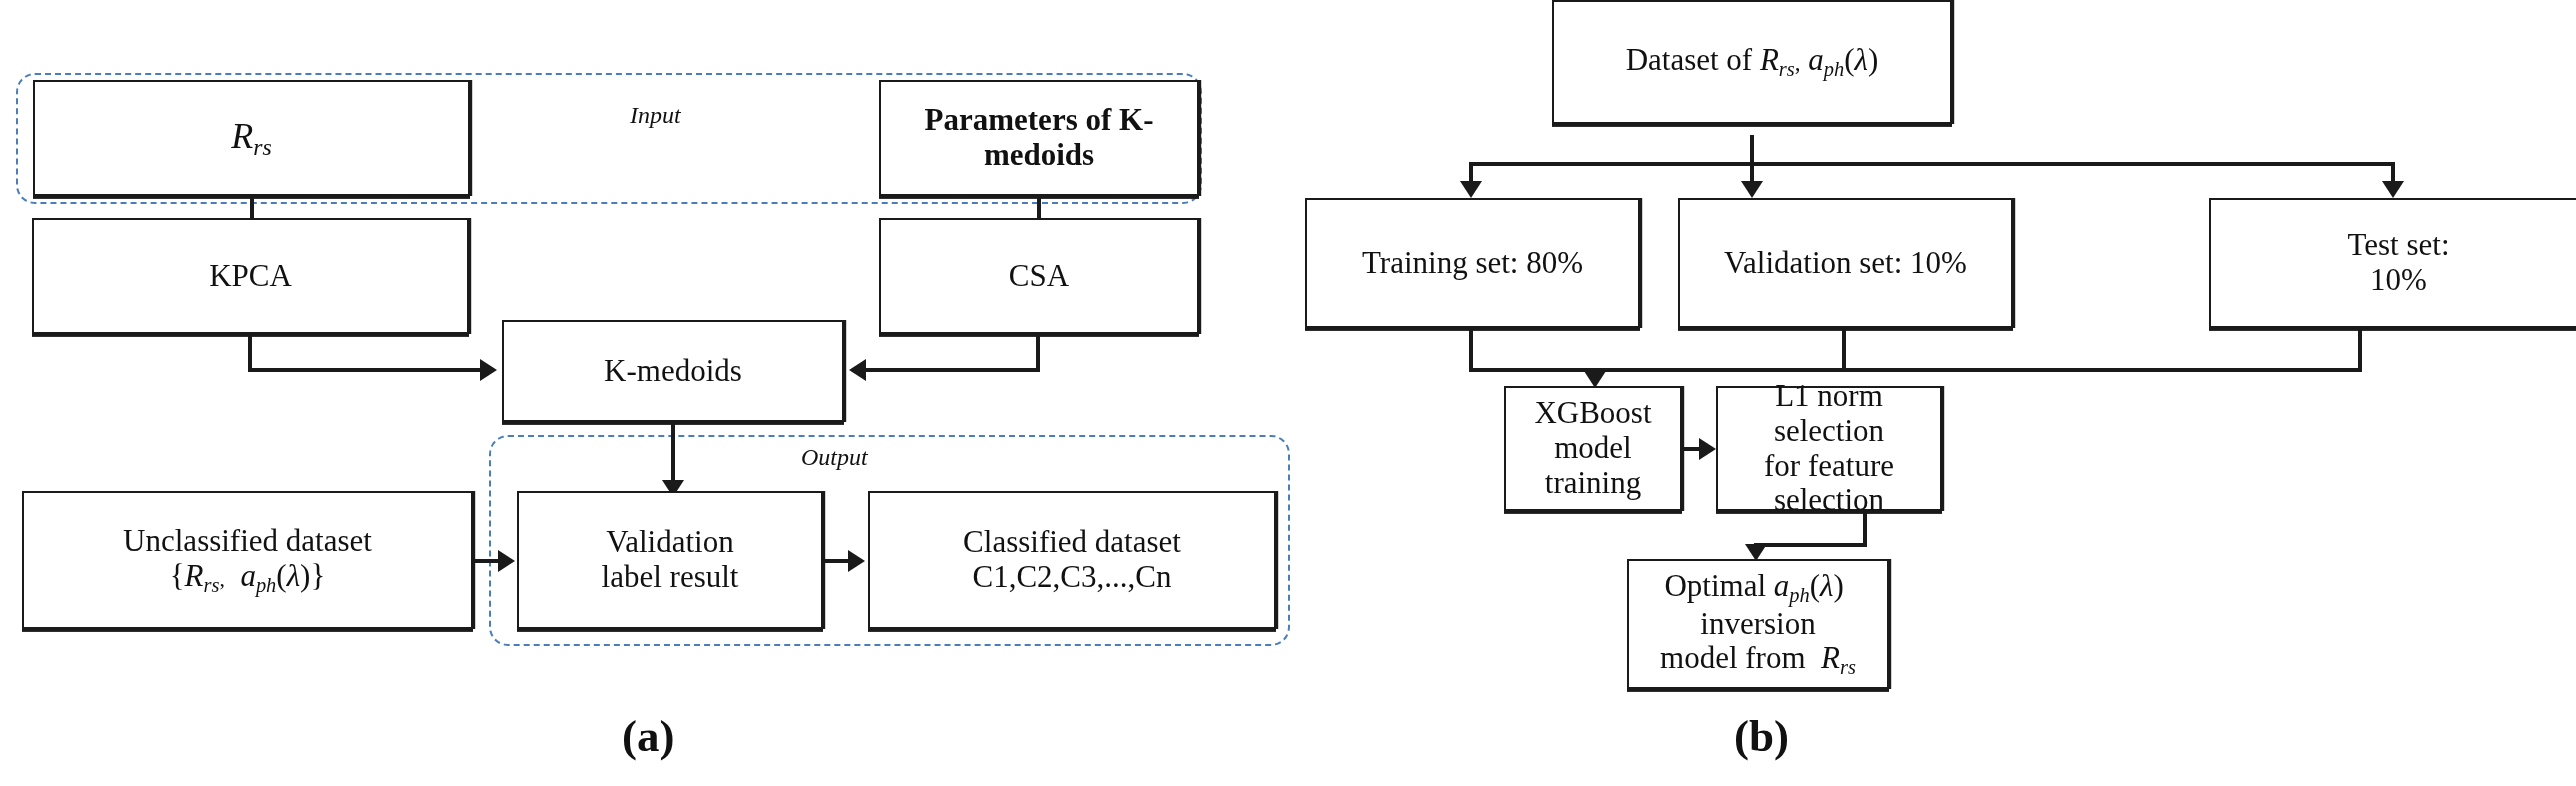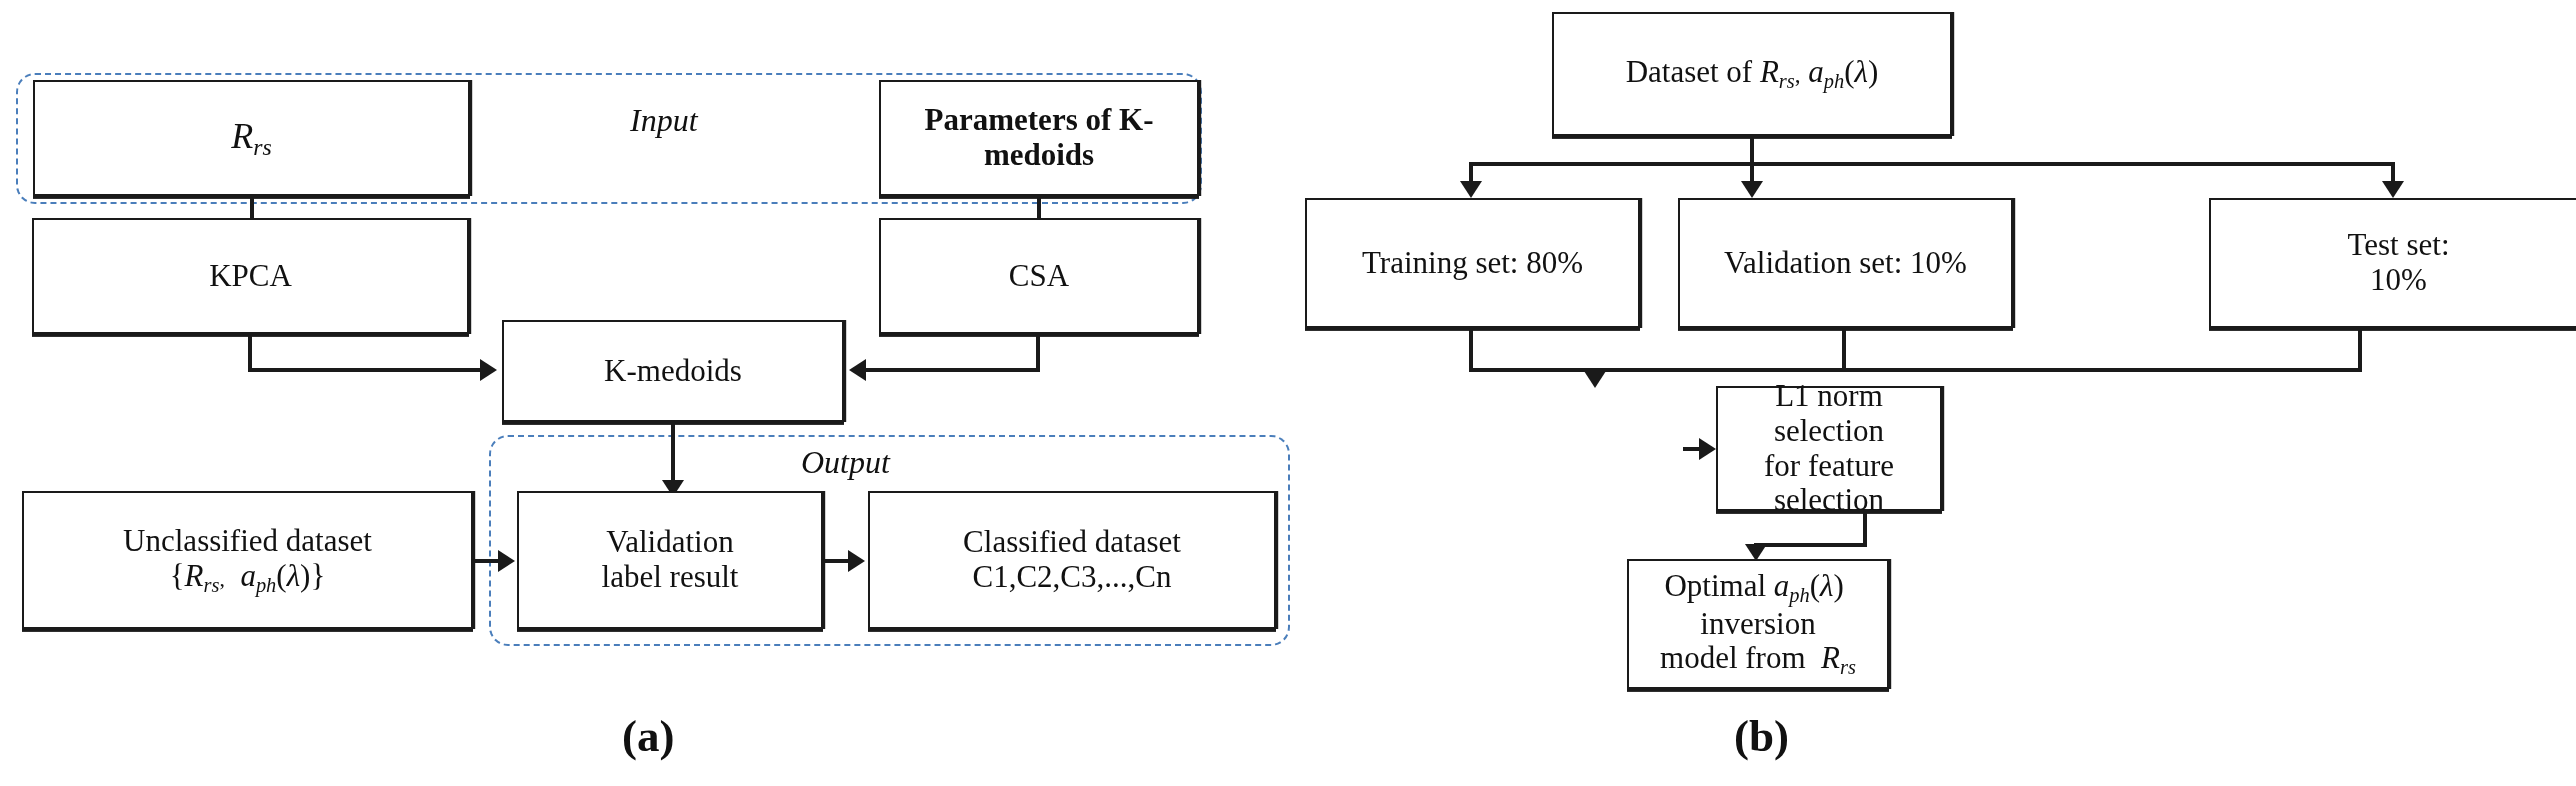--- a/index.html
+++ b/index.html
@@ -33,21 +33,21 @@
     border:2.9px dashed #4a7ebb;
     border-radius:19px;
     background:transparent;
     pointer-events:none;
   }
 
   
   .caption{
     position:absolute;
     font-style:italic;
-    font-size:32px;
+    font-size:24px;
     color:#111;
     white-space:nowrap;
   }
 
   
   .panel-label{
     position:absolute;
     font-size:45px;
     font-weight:bold;
     color:#111;
@@ -154,21 +154,21 @@
 
   <div class="box" style="left:868px;top:491px;width:408px;height:138px;">
     <span class="inner">
       <span>Classified dataset</span><br>
       <span>C1,C2,C3,...,Cn</span>
     </span>
   </div>
 
   <div class="panel-label" style="left:622px;top:710px;">(a)</div>
 
-  <div class="box" style="left:1552px;top:12px;width:400px;height:124px;text-align:center;">
+  <div class="box" style="left:1552px;top:0;width:400px;height:124px;text-align:center;">
     <span class="inner">
       Dataset of <span class="it">R</span><span class="sub">rs</span><span style="font-size:0.75em;">,</span>&nbsp;<span class="it">a</span><span class="sub">ph</span>(<span class="it">λ</span>)
     </span>
   </div>
 
   <div class="ln v" style="left:1750px;top:135px;height:29px;"></div>
 
   <div class="ln h" style="left:1469px;top:162px;width:924px;"></div>
 
   <div class="ln v" style="left:1469px;top:162px;height:23px;"></div>
@@ -196,20 +196,26 @@
   </div>
 
   <div class="ln v" style="left:1469px;top:328px;height:44px;"></div>
   <div class="ln v" style="left:1842px;top:328px;height:44px;"></div>
   <div class="ln v" style="left:2358px;top:328px;height:44px;"></div>
   <div class="ln h" style="left:1469px;top:368px;width:893px;"></div>
 
   <div class="ln v" style="left:1593px;top:368px;height:16px;"></div>
   <div class="arrow down" style="left:1584px;top:371px;"></div>
 
+  <div class="box" style="left:1504px;top:386px;width:178px;height:125px;">
+    <span class="inner">
+      <span>XGBoost model</span><br>
+      <span>training</span>
+    </span>
+  </div>
 
   <div class="ln h" style="left:1683px;top:447px;width:20.4px;"></div>
   <div class="arrow right" style="left:1699px;top:438px;"></div>
 
   <div class="box" style="left:1716px;top:386px;width:226px;height:125px;">
     <span class="inner">
       <span>L1 norm selection</span><br>
       <span>for feature selection</span>
     </span>
   </div>

